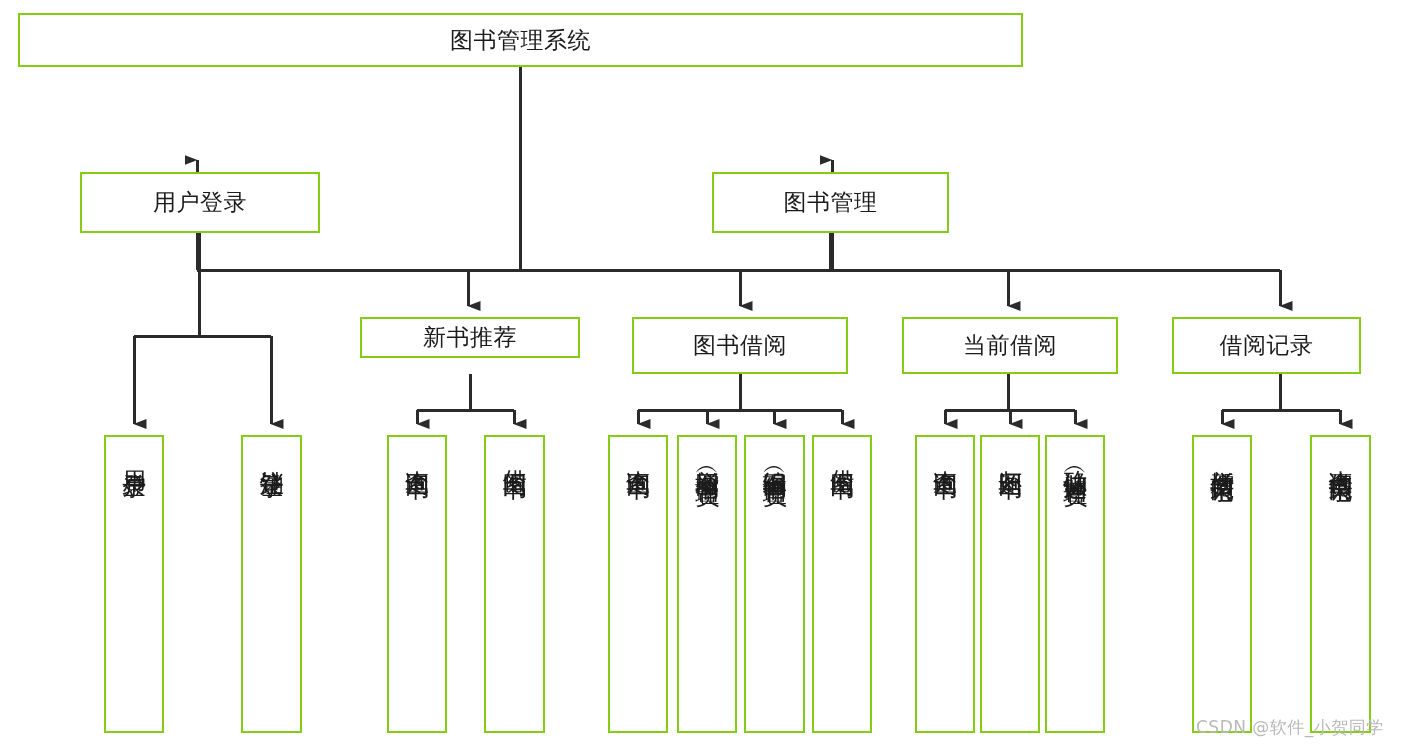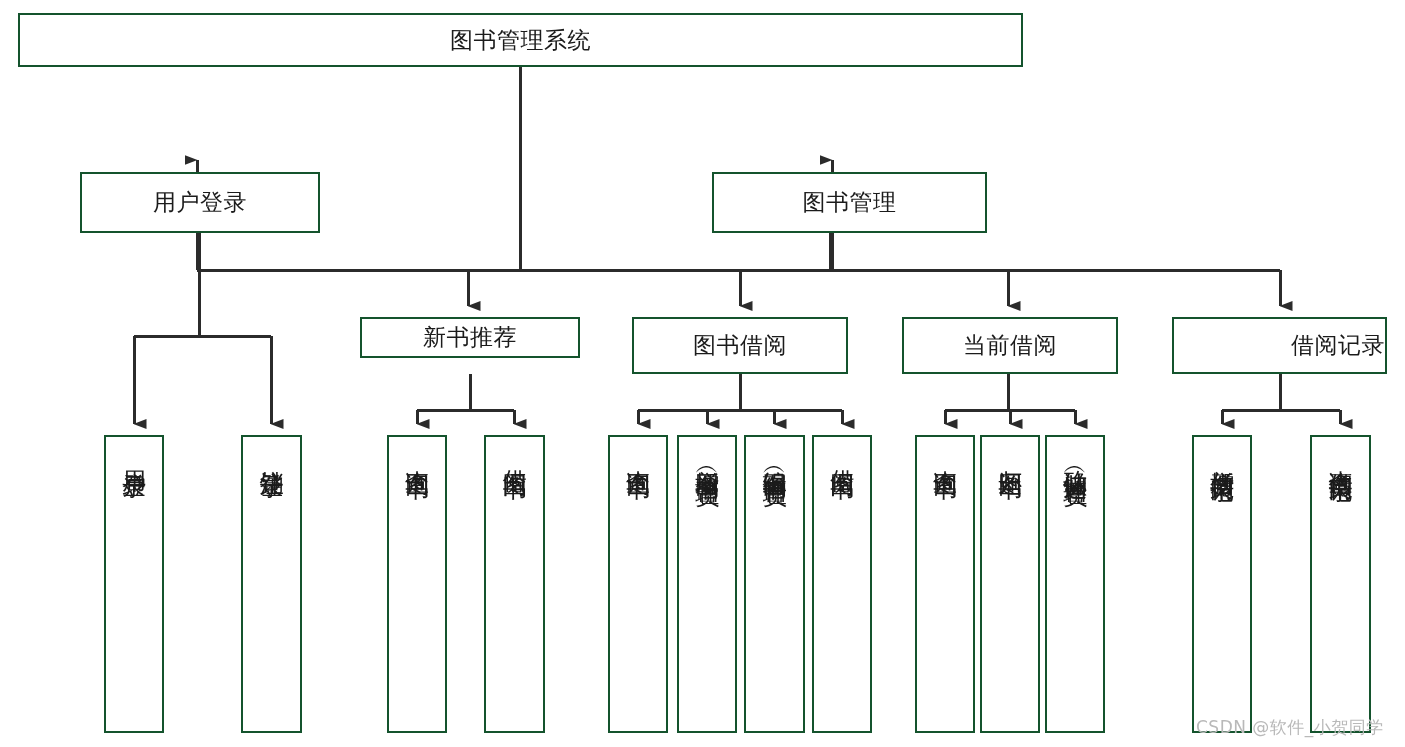--- a/index.html
+++ b/index.html
@@ -15,21 +15,21 @@
     position: relative;
     width: 1405px;
     height: 747px;
     background: #ffffff;
     overflow: hidden;
   }
   .node {
     position: absolute;
     box-sizing: border-box;
     background: #ffffff;
-    border: 2px solid #14532d;
+    border: 2px solid #84cc16;
     display: flex;
     align-items: center;
     justify-content: center;
     color: #1b1b1b;
     z-index: 2;
   }
   .node-label {
     display: block;
     text-align: center;
     line-height: 1.15;
@@ -142,34 +142,34 @@
     </g>
   </svg>
 
   <div class="node horiz root" style="left: 18px; top: 13px; width: 1005px; height: 54px;">
     <span class="node-label">图书管理系统</span>
   </div>
 
   <div class="node horiz" style="left: 80px; top: 172px; width: 240px; height: 61px;">
     <span class="node-label">用户登录</span>
   </div>
-  <div class="node horiz" style="left: 712px; top: 172px; width: 275px; height: 61px;">
+  <div class="node horiz" style="left: 712px; top: 172px; width: 237px; height: 61px;">
     <span class="node-label">图书管理</span>
   </div>
 
   <div class="node horiz" style="left: 360px; top: 317px; width: 220px; height: 41px;">
     <span class="node-label">新书推荐</span>
   </div>
   <div class="node horiz" style="left: 902px; top: 317px; width: 216px; height: 57px;">
     <span class="node-label">当前借阅</span>
   </div>
   <div class="node horiz" style="left: 632px; top: 317px; width: 216px; height: 57px;">
     <span class="node-label">图书借阅</span>
   </div>
-  <div class="node horiz" style="left: 1172px; top: 317px; width: 215px; height: 57px; justify-content: flex-end;">
+  <div class="node horiz" style="left: 1172px; top: 317px; width: 189px; height: 57px;">
     <span class="node-label">借阅记录</span>
   </div>
 
   <div class="node vert" style="left: 104px; top: 435px; width: 60px; height: 298px;">
     <span class="node-label">用户登录</span>
   </div>
   <div class="node vert" style="left: 241px; top: 435px; width: 61px; height: 298px;">
     <span class="node-label">注销登录</span>
   </div>
   <div class="node vert" style="left: 387px; top: 435px; width: 60px; height: 298px;">

